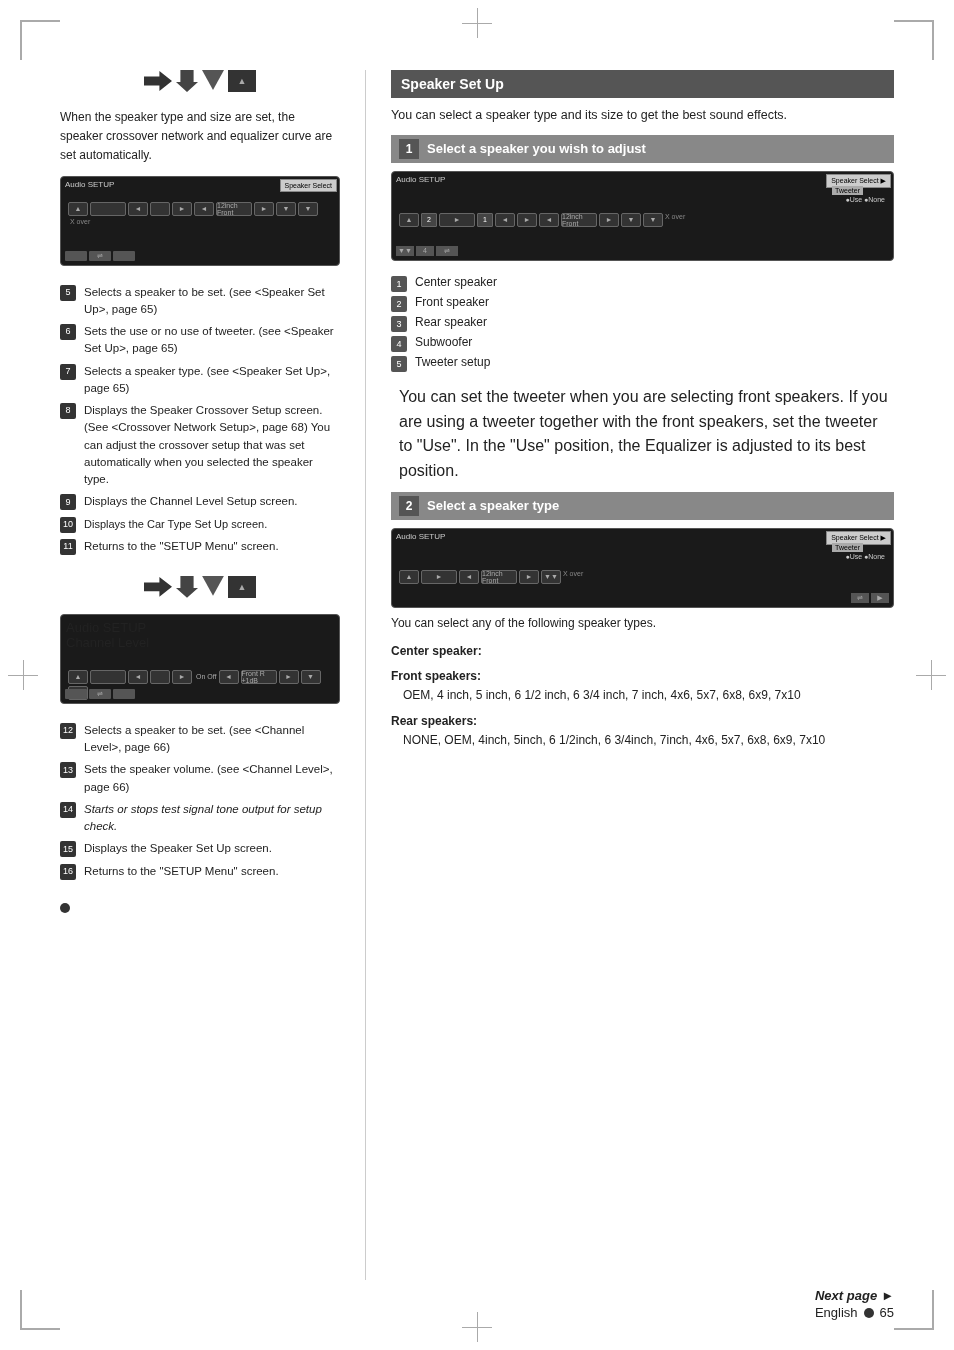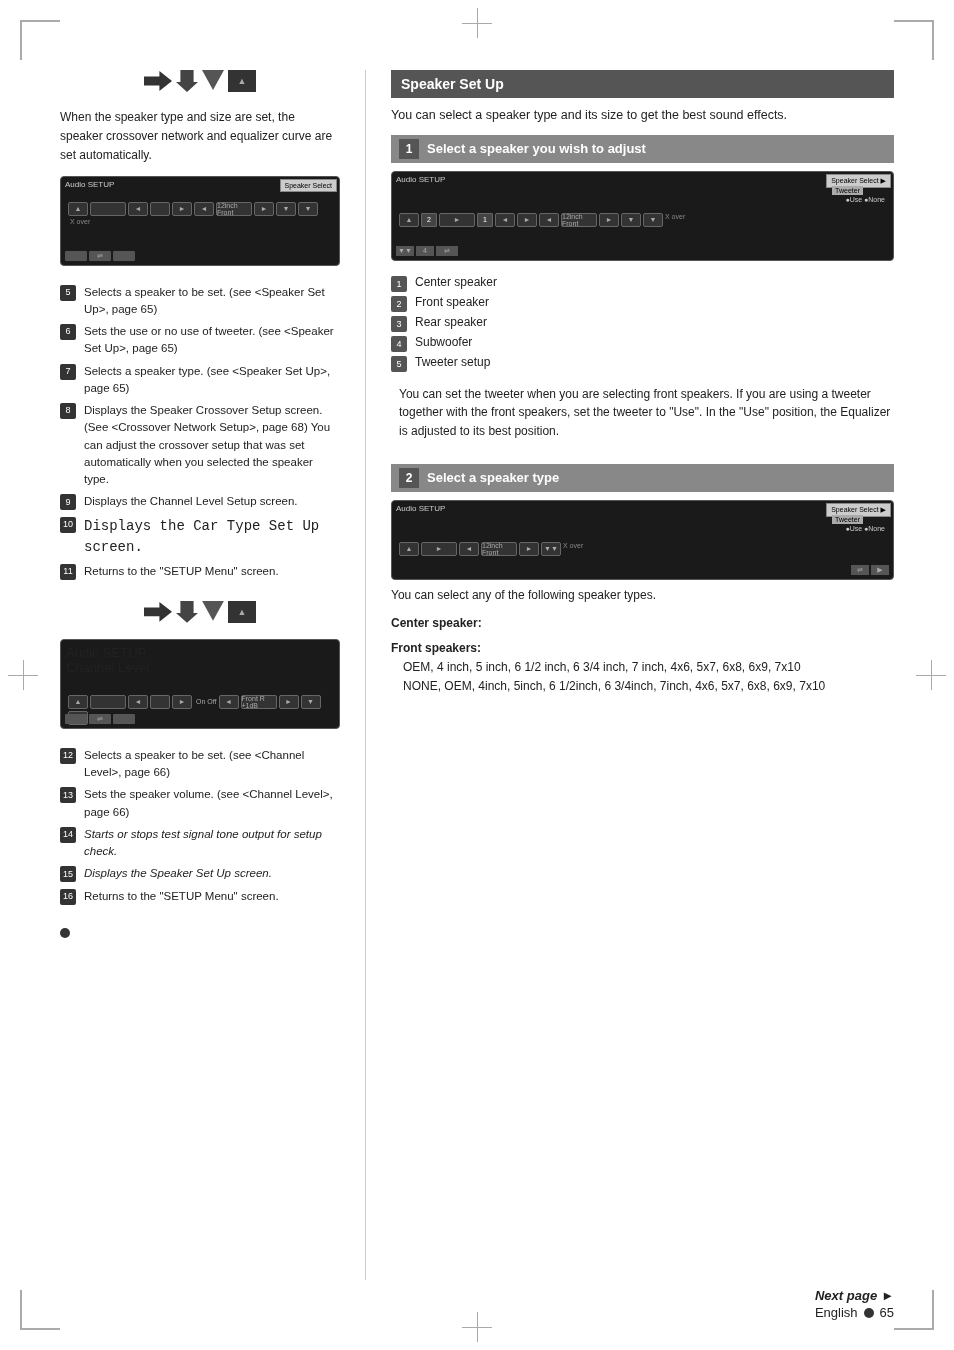--- a/index.html
+++ b/index.html
@@ -186,23 +186,23 @@
     .speaker-list li {
       display: flex;
       gap: 8px;
       font-size: 12px;
       margin-bottom: 3px;
       align-items: flex-start;
     }
     .speaker-list .num-badge { background: #555; }
 
     .tweeter-note {
-      font-size: 12px;
+      font-size: 16px;
       line-height: 1.55;
-      margin-bottom: 23px;
+      margin-bottom: 8px;
       padding-left: 8px;
     }
 
     .speaker-types {
       font-size: 12px;
       line-height: 1.6;
     }
     .speaker-types .type-header {
       font-weight: bold;
       margin-top: 6px;
@@ -340,21 +340,21 @@
           <span style="font-size: 11.5px; line-height: 1.5;">Displays the Speaker Crossover Setup screen.
 (See &lt;Crossover Network Setup&gt;, page 68)
 You can adjust the crossover setup that was set automatically when you selected the speaker type.</span>
         </div>
         <div class="num-item">
           <div class="num-badge">9</div>
           <span style="font-size: 11.5px; line-height: 1.5;">Displays the Channel Level Setup screen.</span>
         </div>
         <div class="num-item">
           <div class="num-badge">10</div>
-          <span style="font-size: 14px; line-height: 1.5; font-family: Liberation Mono, monospace;">Displays the Car Type Set Up screen.</span>
+          <span style="font-size: 11px; line-height: 1.5;">Displays the Car Type Set Up screen.</span>
         </div>
         <div class="num-item">
           <div class="num-badge">11</div>
           <span style="font-size: 11.5px; line-height: 1.5;">Returns to the "SETUP Menu" screen.</span>
         </div>
       </div>
 
     <div class="icons-row" style="margin-top:6px;">
       <div style="width:28px;height:22px;background:#333;clip-path:polygon(0 30%,55% 30%,55% 5%,100% 50%,55% 95%,55% 70%,0 70%);"></div>
       <div style="width:22px;height:22px;background:#444;clip-path:polygon(20% 0,80% 0,80% 55%,100% 55%,50% 100%,0 55%,20% 55%);"></div>
@@ -395,21 +395,21 @@
           <div class="num-badge">13</div>
           <span style="font-size: 11.5px; line-height: 1.5;">Sets the speaker volume.
 (see &lt;Channel Level&gt;, page 66)</span>
         </div>
         <div class="num-item">
           <div class="num-badge">14</div>
           <span style="font-size: 11.5px; line-height: 1.5; font-style: italic;">Starts or stops test signal tone output for setup check.</span>
         </div>
         <div class="num-item">
           <div class="num-badge">15</div>
-          <span style="font-size: 11.5px; line-height: 1.5; font-style: italic;">Displays the Speaker Set Up screen.</span>
+          <span style="font-size: 11.5px; line-height: 1.5;">Displays the Speaker Set Up screen.</span>
         </div>
         <div class="num-item">
           <div class="num-badge">16</div>
           <span style="font-size: 11.5px; line-height: 1.5;">Returns to the "SETUP Menu" screen.</span>
         </div>
       </div>
 
     <div style="margin-top:8px;display:flex;align-items:center;gap:4px;">
       <div class="dot-bullet"></div>
     </div>
@@ -505,20 +505,21 @@
         <div style="background:#555;color:#aaa;font-size:7px;width:18px;height:10px;display:flex;align-items:center;justify-content:center;">▶</div>
       </div>
     </div>
 
     <p style="font-size:12px;margin-bottom:6px;">You can select any of the following speaker types.</p>
 
     <div class="speaker-types" id="speaker-types">
         <div class="type-header">Center speaker:</div>
         <div class="type-header">Front speakers:</div>
         <div class="type-values">OEM, 4 inch, 5 inch, 6 1/2 inch, 6 3/4 inch, 7 inch, 4x6, 5x7, 6x8, 6x9, 7x10</div>
+        <div class="type-header">Rear speakers:</div>
         <div class="type-values">NONE, OEM, 4inch, 5inch, 6 1/2inch, 6 3/4inch, 7inch, 4x6, 5x7, 6x8, 6x9, 7x10</div>
       </div>
 
   </div>
 </div>
 
 <div class="page-footer">
   <div class="next-page-label">
     <span>Next page</span>
     <span>►</span>

